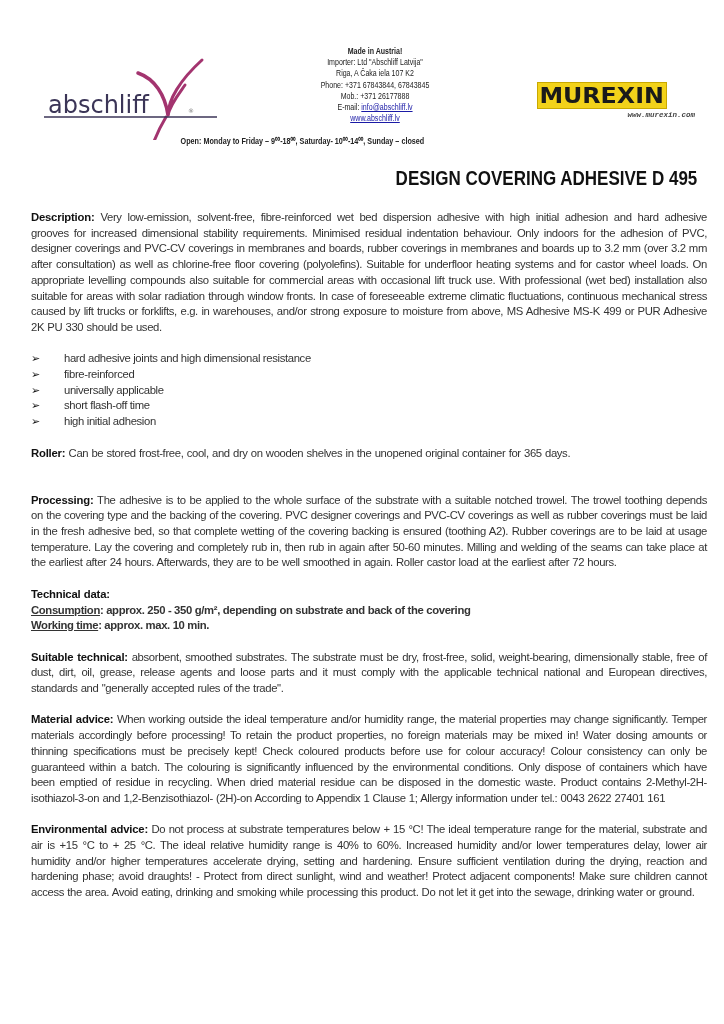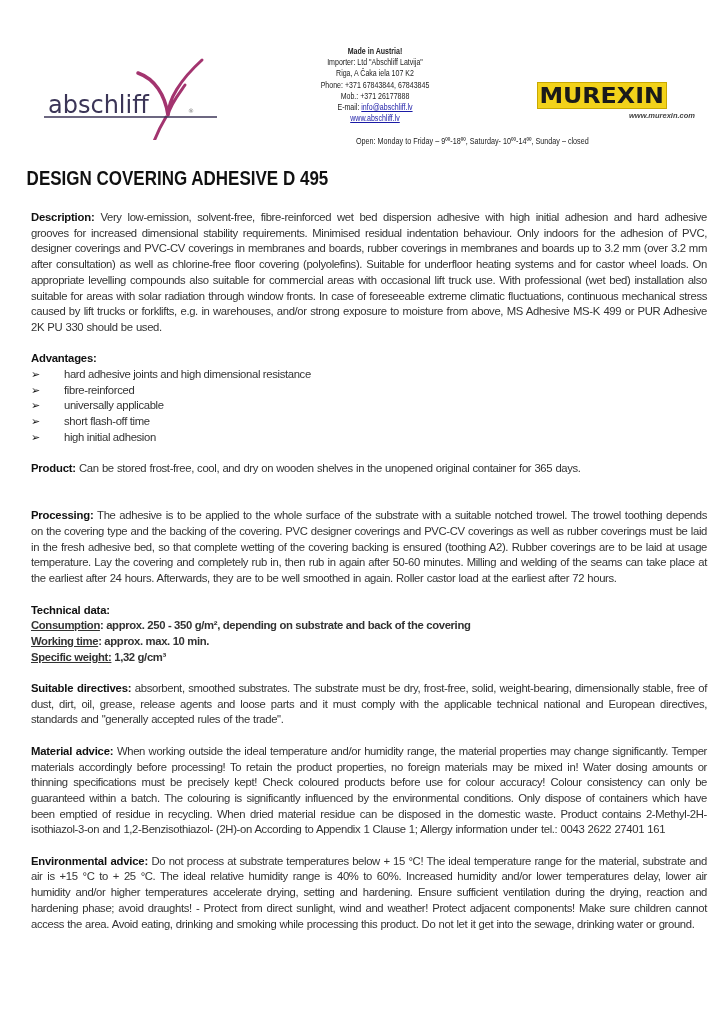--- a/index.html
+++ b/index.html
@@ -11,40 +11,40 @@
     .logo-left { position: absolute; left: 40px; top: 55px; width: 180px; height: 85px; text-align: right; }
     .logo-left svg { display: block; }
     .contact {
       position: absolute; left: 250px; top: 46px; width: 250px;
       text-align: center; font-size: 8.2px; line-height: 11.2px; color: #222;
       transform: scaleX(0.86); transform-origin: center top;
     }
     .contact .made { font-weight: bold; }
     .contact a { color: #1a1aa6; text-decoration: underline; }
     .hours {
-      position: absolute; left: 0; top: 135px; width: 605px; text-align: right;
-      font-size: 8.2px; font-weight: normal; color: #222;
+      position: absolute; left: 0; top: 135px; width: 605px; text-align: center;
+      font-size: 8.2px; font-weight: bold; color: #222;
     }
     .hours-inner { display: inline-block; transform: scaleX(0.88); transform-origin: center; }
     .logo-right { position: absolute; left: 537px; top: 82px; width: 158px; height: 42px; }
     .murexin-box {
       position: absolute; left: 0; top: 0; width: 130px; height: 27px;
       background: #f2d21a; border: 1px solid #c9a900; box-sizing: border-box;
       display: flex; align-items: center; justify-content: center;
     }
     .murexin-text {
       font-family: "DejaVu Sans", sans-serif; font-weight: bold; font-size: 22px;
       letter-spacing: 0px; color: #1a1a1a; transform: scaleX(1.08);
     }
     .murexin-url {
       position: absolute; right: 0; top: 29px; font-size: 7.5px; font-style: italic;
-      font-weight: bold; color: #444;
+      font-weight: bold; color: #444; font-family: Liberation Mono, monospace;
     }
     .title {
-      position: absolute; left: 0; top: 167px; width: 724px; text-align: left;
+      position: absolute; left: 0; top: 167px; width: 724px; text-align: right;
       font-size: 20px; font-weight: bold; color: #111;
     }
     .title-inner { display: inline-block; transform: scaleX(0.85); transform-origin: center; }
     .content { position: absolute; left: 31px; top: 210px; width: 676px; }
     .para {
       font-size: 11.3px; line-height: 15.7px; text-align: justify; color: #333;
       letter-spacing: -0.35px; word-spacing: 0.4px; margin: 0;
     }
     .label { font-weight: bold; color: #111; letter-spacing: -0.2px; margin-top: 40px; }
     .sp { height: 15.7px; }
@@ -95,21 +95,20 @@
 
 <div class="title">
   <span class="title-inner">DESIGN COVERING ADHESIVE D 495</span>
 </div>
 
 <div class="content">
   <p class="para"><span class="label">Description:</span><span> Very low-emission, solvent-free, fibre-reinforced wet bed dispersion adhesive with high initial adhesion and hard adhesive grooves for increased dimensional stability requirements. Minimised residual indentation behaviour. Only indoors for the adhesion of PVC, designer coverings and PVC-CV coverings in membranes and boards, rubber coverings in membranes and boards up to 3.2 mm (over 3.2 mm after consultation) as well as chlorine-free floor covering (polyolefins). Suitable for underfloor heating systems and for castor wheel loads. On appropriate levelling compounds also suitable for commercial areas with occasional lift truck use. With professional (wet bed) installation also suitable for areas with solar radiation through window fronts. In case of foreseeable extreme climatic fluctuations, continuous mechanical stress caused by lift trucks or forklifts, e.g. in warehouses, and/or strong exposure to moisture from above, MS Adhesive MS-K 499 or PUR Adhesive 2K PU 330 should be used.</span></p>
   <div class="sp"></div>
 
   <div>
-    <div class="para"><span class="label">Advantages:</span></div>
     <ul class="list">
       <li>
           <span class="bullet">➢</span>
           <span>hard adhesive joints and high dimensional resistance</span>
         </li>
       <li>
           <span class="bullet">➢</span>
           <span>fibre-reinforced</span>
         </li>
       <li>
@@ -121,36 +120,35 @@
           <span>short flash-off time</span>
         </li>
       <li>
           <span class="bullet">➢</span>
           <span>high initial adhesion</span>
         </li>
     </ul>
   </div>
   <div class="sp"></div>
 
-  <p class="para"><span class="label">Product:</span><span>  Can be stored frost-free, cool, and dry on wooden shelves in the unopened original container for 365 days.</span></p>
+  <p class="para"><span class="label">Roller:</span><span>  Can be stored frost-free, cool, and dry on wooden shelves in the unopened original container for 365 days.</span></p>
   <div class="sp"></div>
 
   <div class="sp"></div>
 
   <p class="para"><span class="label">Processing:</span><span> The adhesive is to be applied to the whole surface of the substrate with a suitable notched trowel. The trowel toothing depends on the covering type and the backing of the covering. PVC designer coverings and PVC-CV coverings as well as rubber coverings must be laid in the fresh adhesive bed, so that complete wetting of the covering backing is ensured (toothing A2). Rubber coverings are to be laid at usage temperature. Lay the covering and completely rub in, then rub in again after 50-60 minutes. Milling and welding of the seams can take place at the earliest after 24 hours. Afterwards, they are to be well smoothed in again. Roller castor load at the earliest after 72 hours.</span></p>
   <div class="sp"></div>
 
   <div>
     <div class="para"><span class="label">Technical data:</span></div>
     <div class="tech-row"><span class="k">Consumption</span><span>:</span><span>  approx. 250 - 350 g/m², depending on substrate and back of the covering</span></div>
     <div class="tech-row"><span class="k">Working time</span><span>:</span><span>  approx. max. 10 min.</span></div>
-    <div class="tech-row"><span class="k">Specific weight:</span><span></span><span> 1,32 g/cm³</span></div>
   </div>
   <div class="sp"></div>
 
-  <p class="para"><span class="label">Suitable directives:</span><span> absorbent, smoothed substrates. The substrate must be dry, frost-free, solid, weight-bearing, dimensionally stable, free of dust, dirt, oil, grease, release agents and loose parts and it must comply with the applicable technical national and European directives, standards and "generally accepted rules of the trade".</span></p>
+  <p class="para"><span class="label">Suitable technical:</span><span> absorbent, smoothed substrates. The substrate must be dry, frost-free, solid, weight-bearing, dimensionally stable, free of dust, dirt, oil, grease, release agents and loose parts and it must comply with the applicable technical national and European directives, standards and "generally accepted rules of the trade".</span></p>
   <div class="sp"></div>
 
   <p class="para"><span class="label">Material advice:</span><span> When working outside the ideal temperature and/or humidity range, the material properties may change significantly. Temper materials accordingly before processing! To retain the product properties, no foreign materials may be mixed in! Water dosing amounts or thinning specifications must be precisely kept! Check coloured products before use for colour accuracy! Colour consistency can only be guaranteed within a batch. The colouring is significantly influenced by the environmental conditions. Only dispose of containers which have been emptied of residue in recycling. When dried material residue can be disposed in the domestic waste.  Product contains 2-Methyl-2H-isothiazol-3-on and 1,2-Benzisothiazol- (2H)-on According to Appendix 1 Clause 1; Allergy information under tel.: 0043 2622 27401 161</span></p>
   <div class="sp"></div>
 
   <p class="para"><span class="label">Environmental advice:</span><span> Do not process at substrate temperatures below + 15 °C! The ideal temperature range for the material, substrate and air is +15 °C to + 25 °C. The ideal relative humidity range is 40% to 60%. Increased humidity and/or lower temperatures delay, lower air humidity and/or higher temperatures accelerate drying, setting and hardening. Ensure sufficient ventilation during the drying, reaction and hardening phase; avoid draughts! - Protect from direct sunlight, wind and weather! Protect adjacent components! Make sure children cannot access the area. Avoid eating, drinking and smoking while processing this product. Do not let it get into the sewage, drinking water or ground.</span></p>
 </div>
 
 </body></html>

